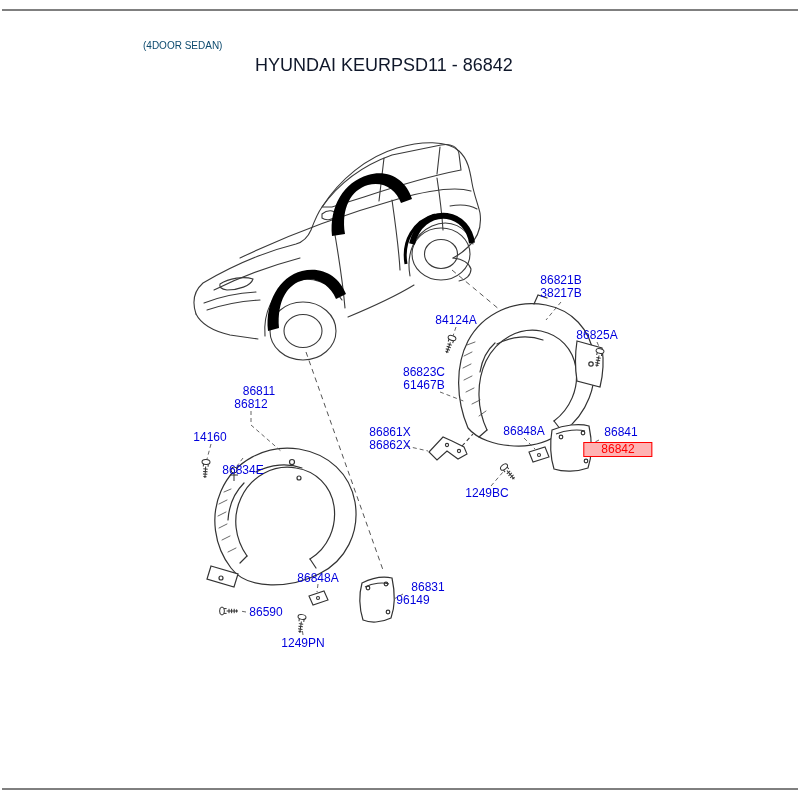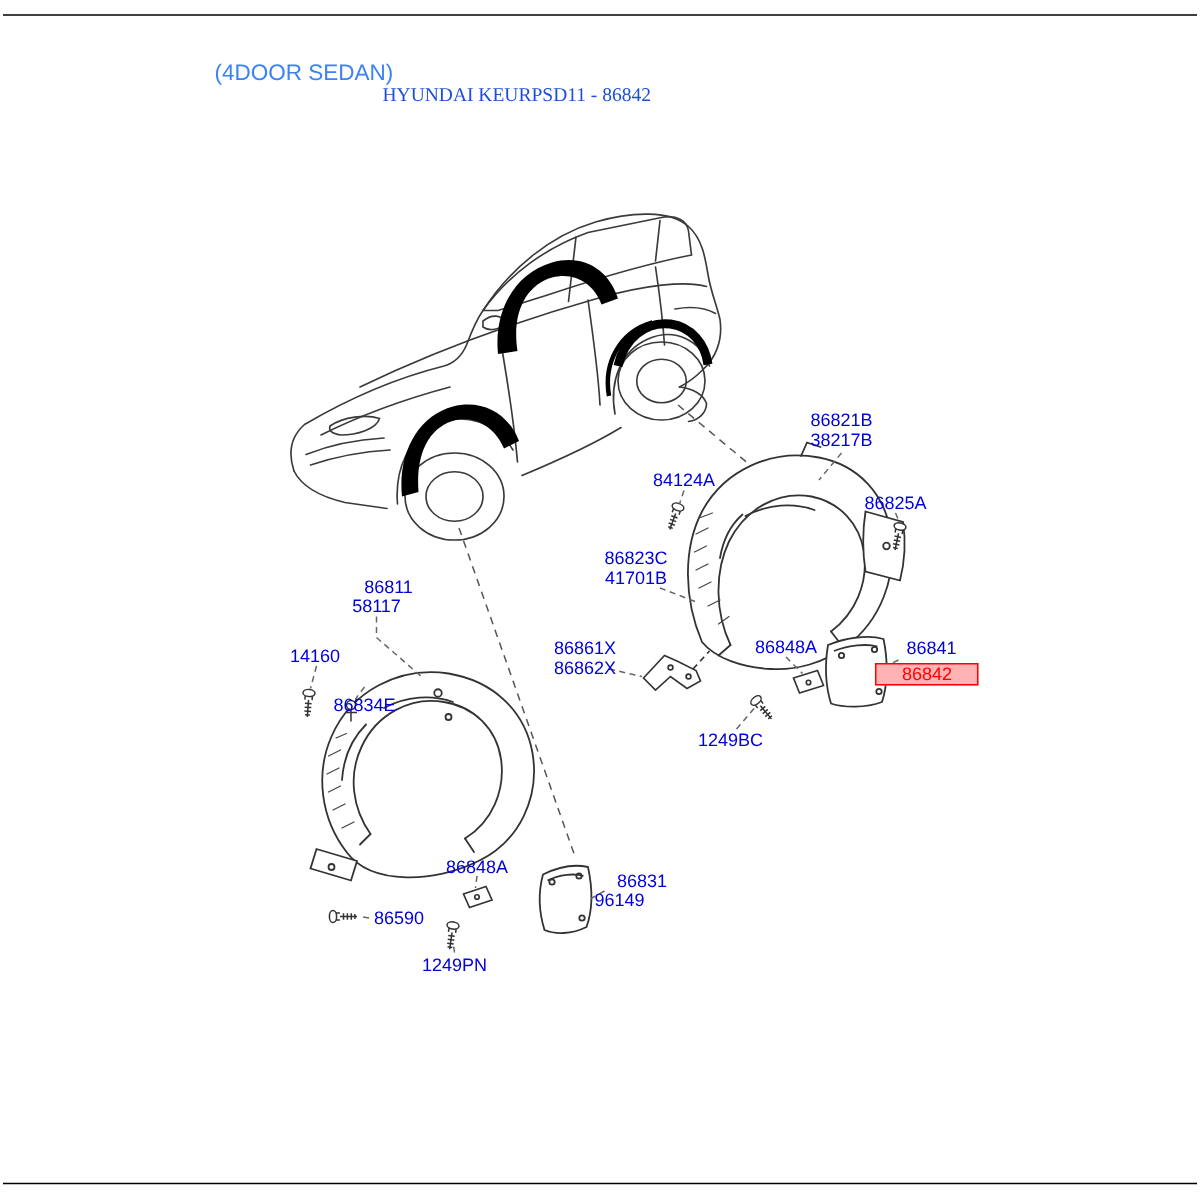--- a/index.html
+++ b/index.html
@@ -7,25 +7,25 @@
   body {
     background:#ffffff;
     font-family:"Liberation Sans", sans-serif;
     position:relative;
     overflow:hidden;
   }
   .stage { position:absolute; inset:0; width:800px; height:800px; }
   svg.drawing { position:absolute; left:0; top:0; }
   .hdr-body {
     position:absolute; left:143px; top:40px;
-    font-size:15px; color:#3b82f6; white-space:nowrap;
+    font-size:10px; color:#0c4a6e; white-space:nowrap;
   }
   .hdr-title {
     position:absolute; left:255px; top:55px;
-    font-size:13px; color:#1d4ed8; white-space:nowrap;font-family:Liberation Serif, serif;
+    font-size:18px; color:#0f172a; white-space:nowrap;
   }
   .lbl {
     position:absolute;
     transform:translateX(-50%);
     font-size:12px;
     line-height:13px;
     color:var(--label-blue,#0000dd);
     white-space:nowrap;
     cursor:pointer;
   }
@@ -203,29 +203,29 @@
 
   <div class="hdr-body">(4DOOR SEDAN)</div>
   <div class="hdr-title">HYUNDAI KEURPSD11 - 86842</div>
 
   <div>
     <span class="lbl" style="left:561px;top:274px">86821B</span>
     <span class="lbl" style="left:561px;top:287px">38217B</span>
     <span class="lbl" style="left:456px;top:314px">84124A</span>
     <span class="lbl" style="left:597px;top:329px">86825A</span>
     <span class="lbl" style="left:424px;top:366px">86823C</span>
-    <span class="lbl" style="left:424px;top:379px">41701B</span>
+    <span class="lbl" style="left:424px;top:379px">61467B</span>
     <span class="lbl" style="left:390px;top:426px">86861X</span>
     <span class="lbl" style="left:390px;top:439px">86862X</span>
     <span class="lbl" style="left:524px;top:425px">86848A</span>
     <span class="lbl" style="left:621px;top:426px">86841</span>
     <span class="lbl selected" style="left:618px;top:442px">86842</span>
     <span class="lbl" style="left:487px;top:487px">1249BC</span>
     <span class="lbl" style="left:259px;top:385px">86811</span>
-    <span class="lbl" style="left:251px;top:398px">58117</span>
+    <span class="lbl" style="left:251px;top:398px">86812</span>
     <span class="lbl" style="left:210px;top:431px">14160</span>
     <span class="lbl" style="left:243px;top:464px">86834E</span>
     <span class="lbl" style="left:318px;top:572px">86848A</span>
     <span class="lbl" style="left:428px;top:581px">86831</span>
     <span class="lbl" style="left:413px;top:594px">96149</span>
     <span class="lbl" style="left:266px;top:606px">86590</span>
     <span class="lbl" style="left:303px;top:637px">1249PN</span>
   </div>
 
 </div>

